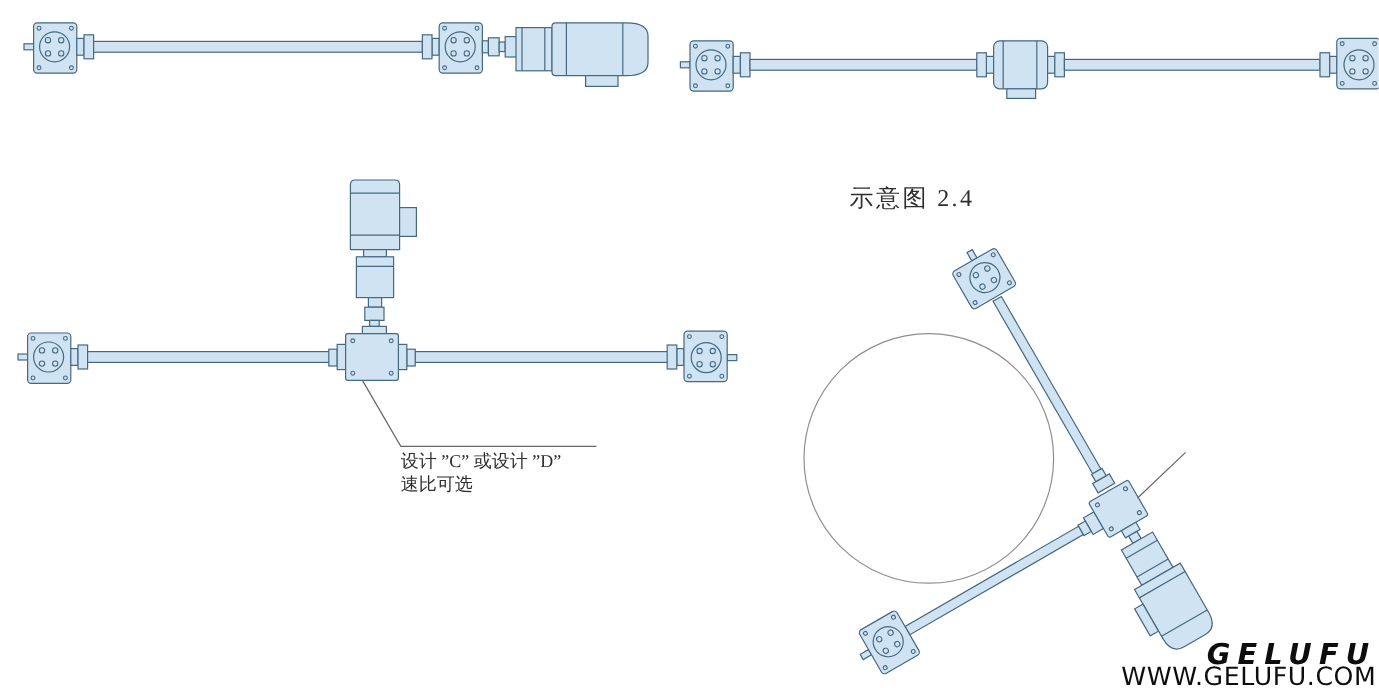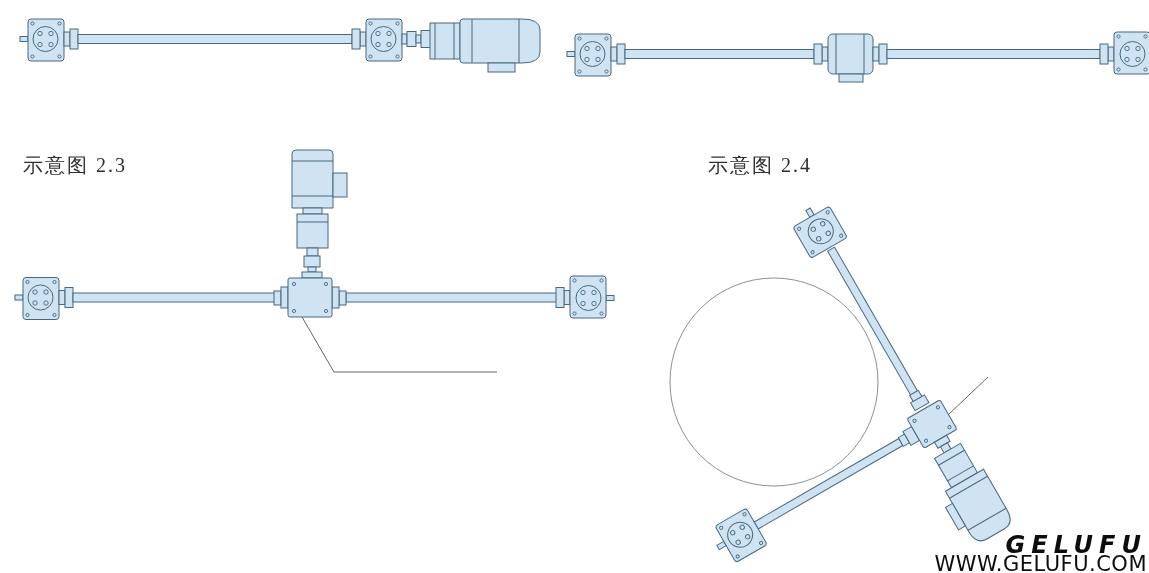--- a/index.html
+++ b/index.html
@@ -181,22 +181,25 @@
           <path d="M-22,65 H22 V112 Q22,127 10,127 H-10 Q-22,127 -22,112 Z" class="pf"></path>
           <line x1="-22" y1="73" x2="22" y2="73" class="ln"></line>
           <line x1="-22" y1="110" x2="22" y2="110" class="ln"></line>
           <rect x="-30" y="79" width="8" height="26" class="pf"></rect>
         </g>
       </g>
     </g>
     <line x1="988" y1="377" x2="948" y2="415" class="leader"></line>
   </svg>
 
-  <div class="fig-title" style="left:23px;top:152px;">示意图 2.3</div>
   <div class="fig-title" style="left:662px;top:152px;margin-left:46px;">示意图 2.4</div>
 
+  <div class="note" style="left:334px;top:376px;">
+    <div>设计 ”C” 或设计 ”D”</div>
+    <div>速比可选</div>
+  </div>
 
   <div class="logo-block">
     <div class="logo-brand">GELUFU</div>
     <div class="logo-site">WWW.GELUFU.COM</div>
   </div>
 
 </div>
 
 </body></html>

